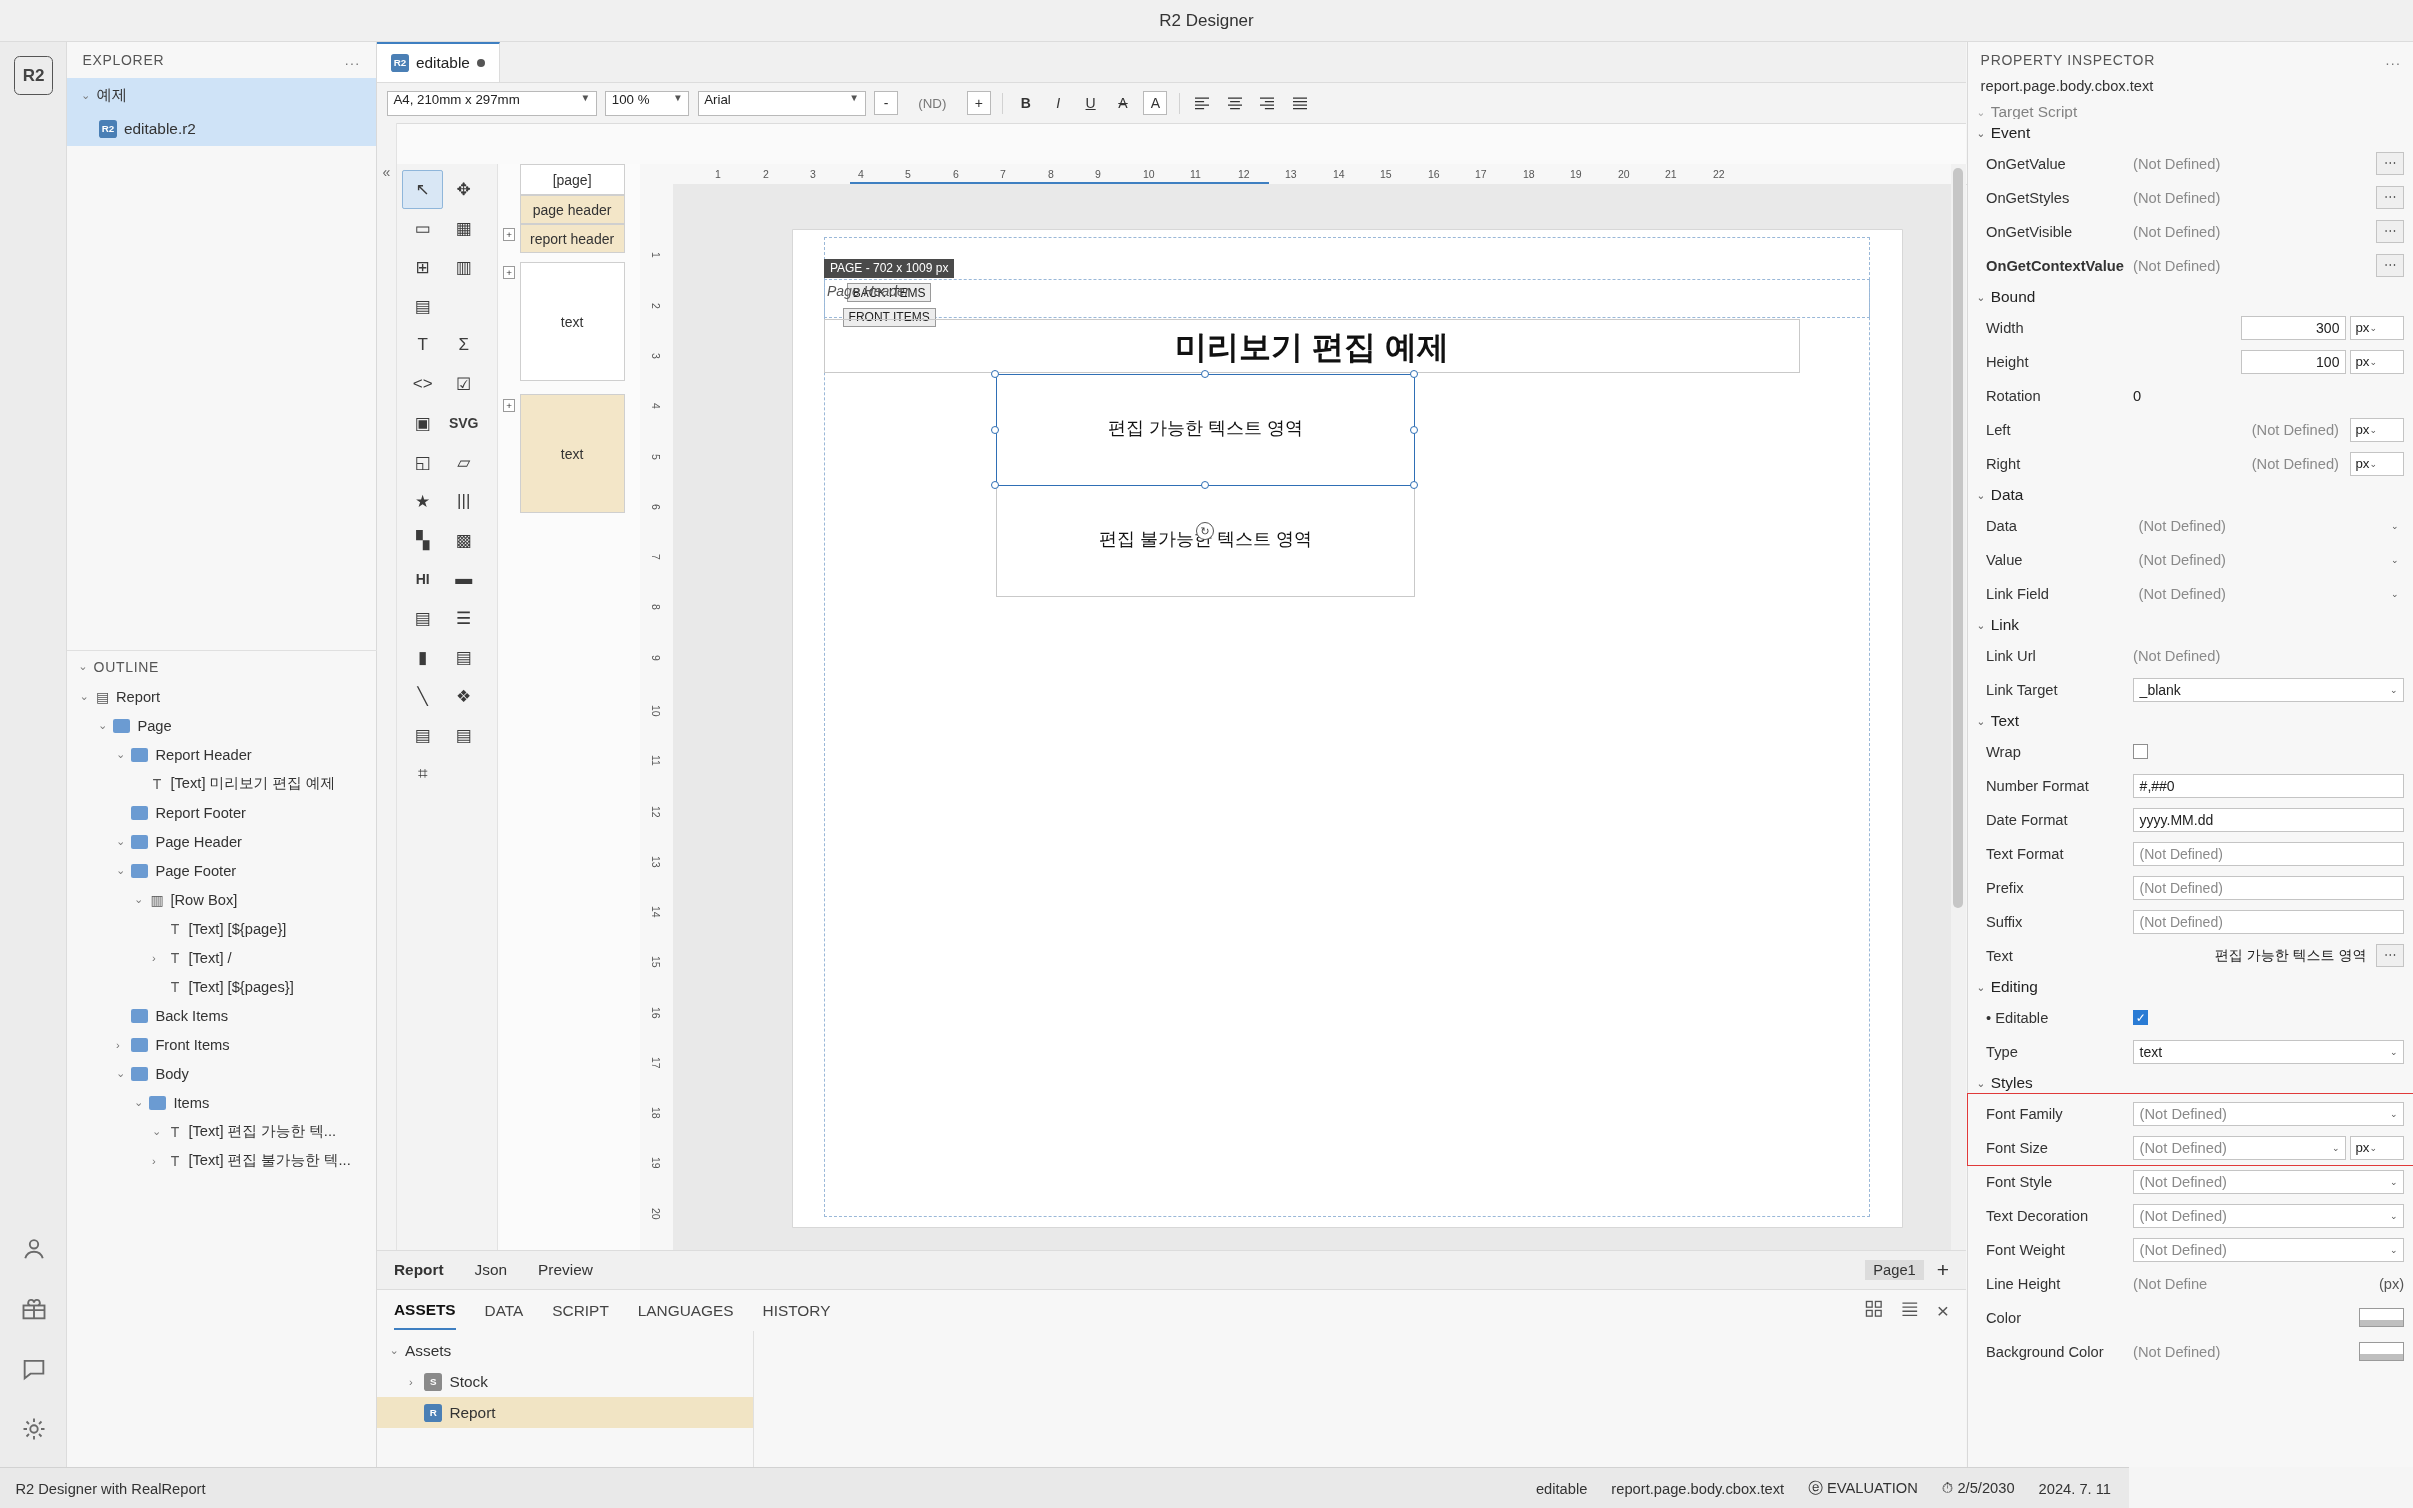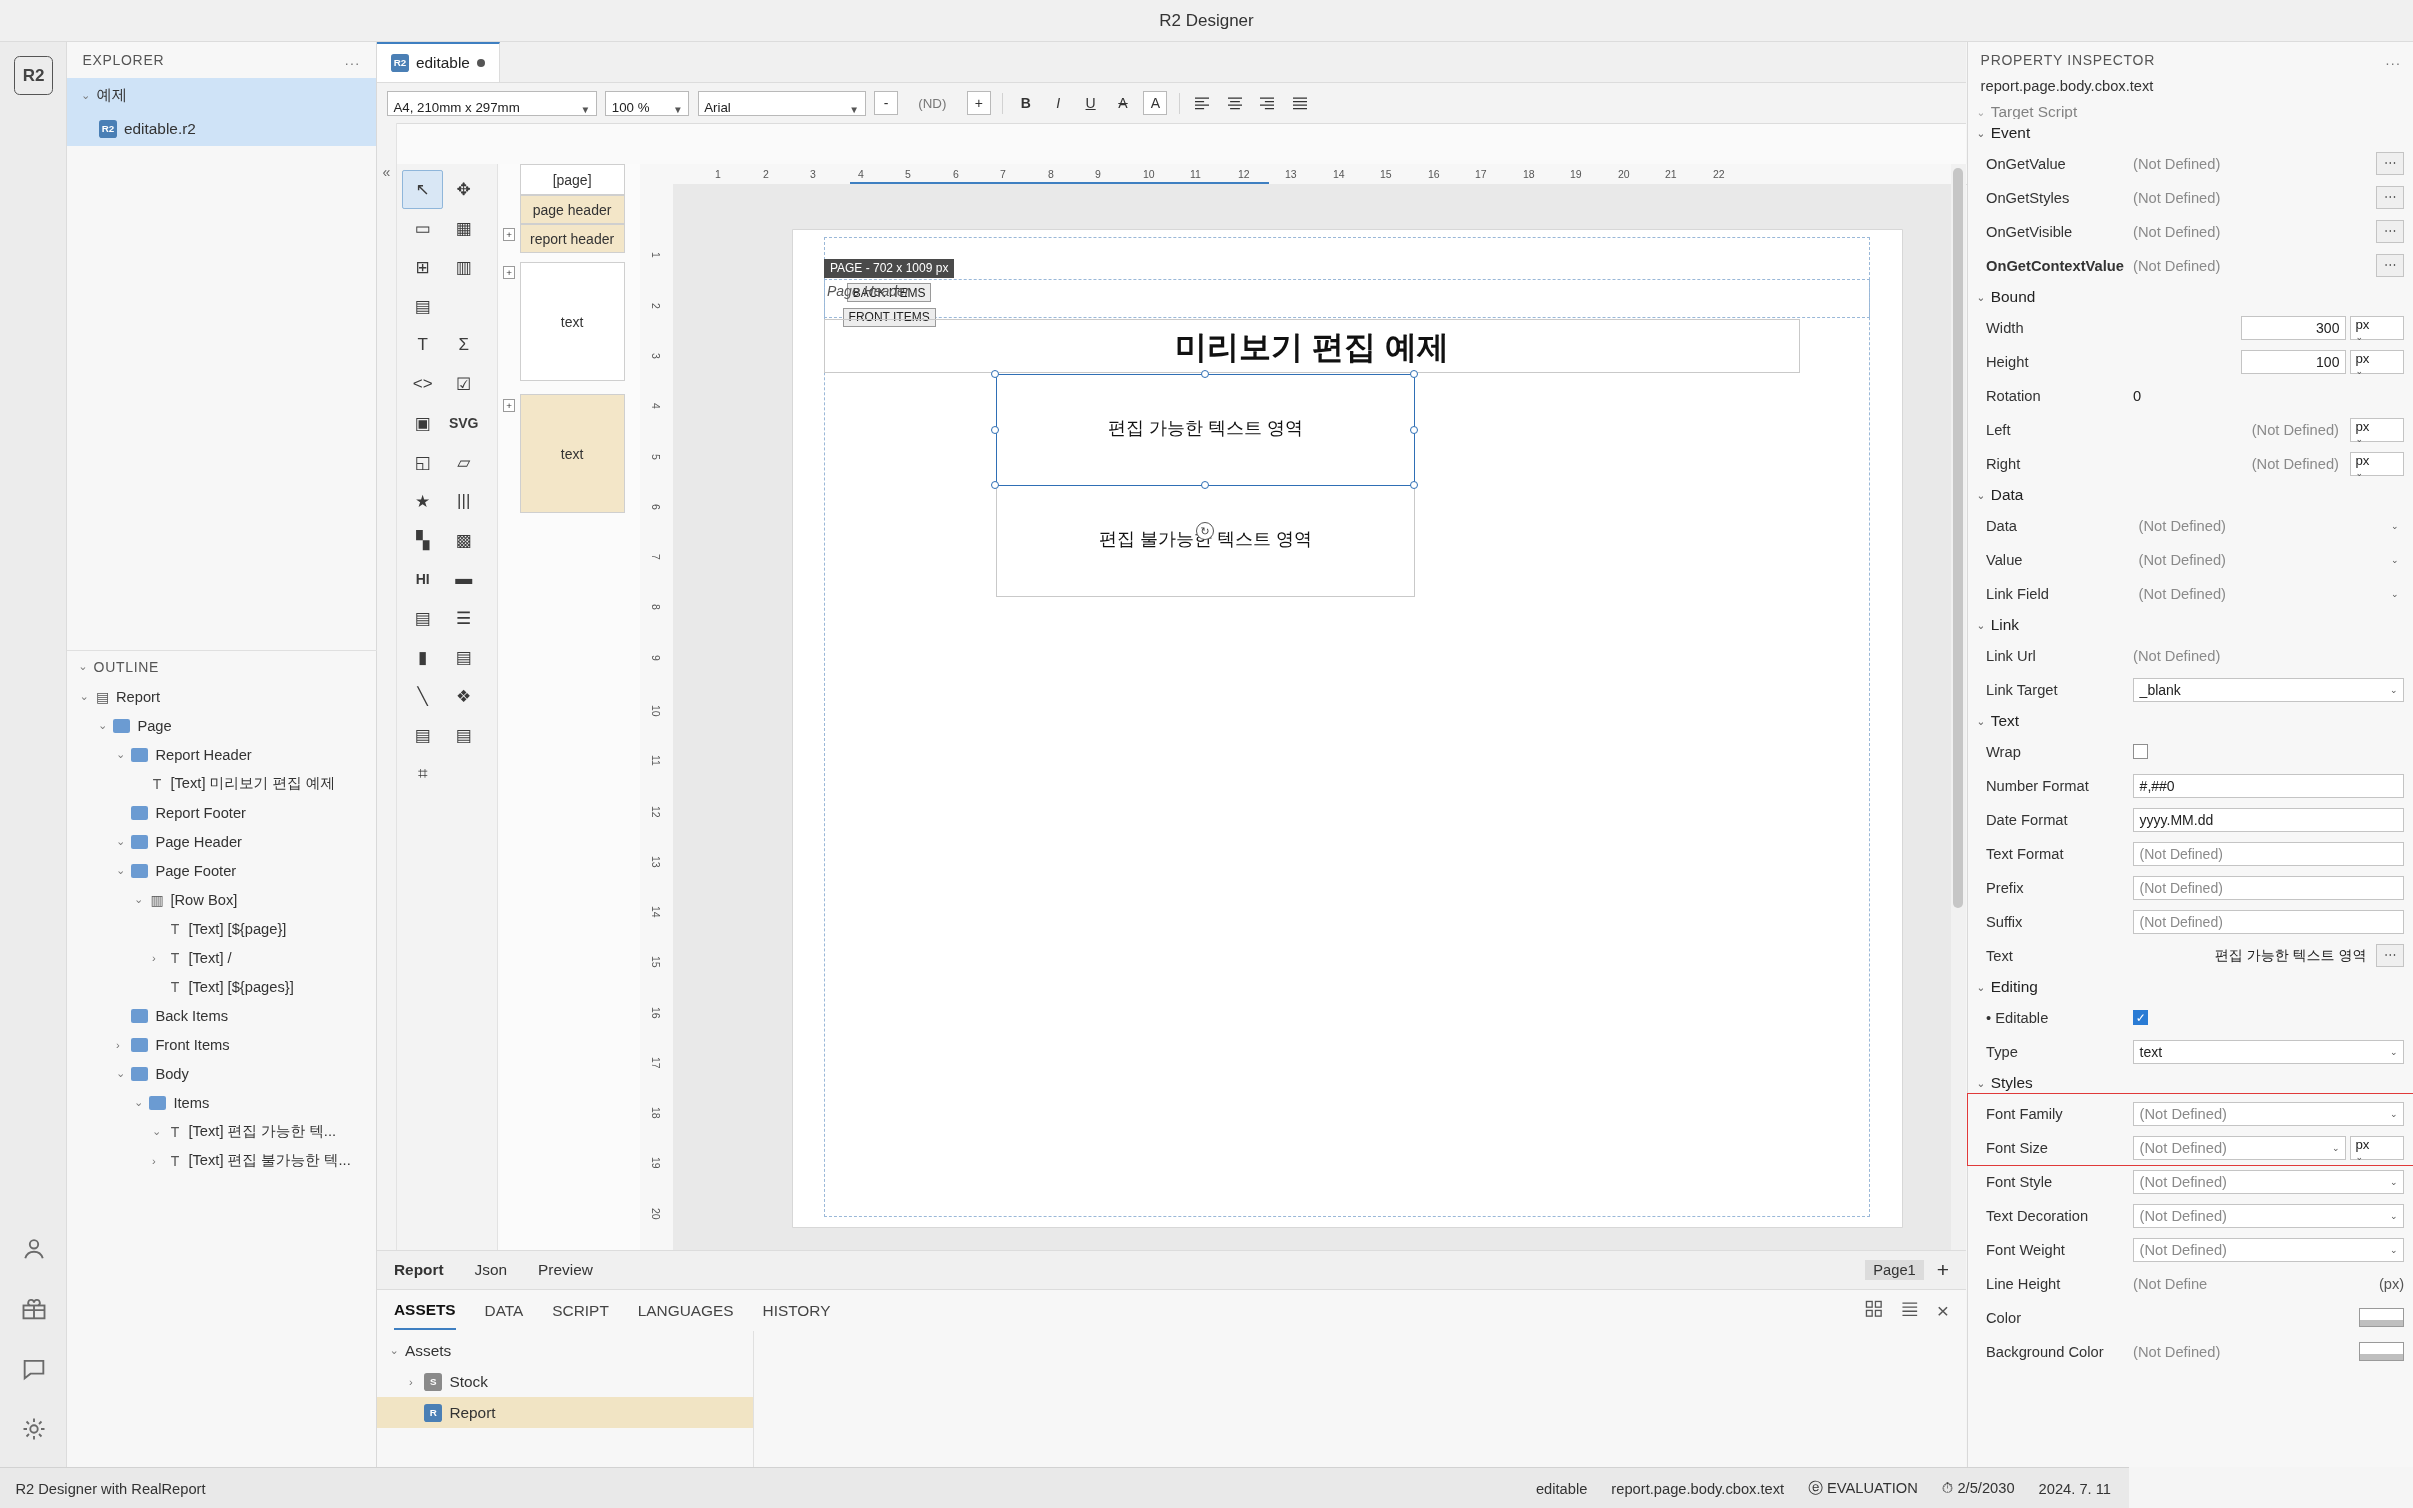--- a/index.html
+++ b/index.html
@@ -81,21 +81,21 @@
     border-right:0.7px solid #dcdcdc; border-top:2.1px solid #3e7fc1; font-size:15.4px; color:#222;
   }
   .doctab .dot { width:8.4px; height:8.4px; border-radius:50%; background:#555; }
   .r2badge { width:18px;height:18px;border-radius:2.8px;background:#4a7fb5;color:#fff;font-size:9.8px;line-height:18px;text-align:center;font-weight:bold;}
 
   
   #toolbar { height:41px; background:#f3f3f3; border-bottom:0.7px solid #dcdcdc;
     display:flex; align-items:center; gap:8.4px; padding:0 9.8px; }
   .sel-box {
     height:25px; border:0.7px solid #b9b9b9; background:#fff; font-size:13.3px; color:#222;
-    display:flex; align-items:flex-end; padding:0 5.6px; position:relative;
+    display:flex; align-items:flex-start; padding:0 5.6px; position:relative;
   }
   .sel-box .cv { margin-left:auto; color:#555; font-size:9.8px; padding-left:7px;}
   .tb-btn {
     width:24px; height:24px; border:0.7px solid transparent; background:transparent;
     display:flex; align-items:center; justify-content:center; font-size:14px; color:#333;
   }
   .tb-btn.box { border:0.7px solid #b9b9b9; background:#fff; }
   .tb-sep { width:0.7px; height:21px; background:#d2d2d2; margin:0 2.8px; }
 
   
@@ -169,21 +169,21 @@
   #insp-head { height:36px; display:flex; align-items:center; padding:0 12.6px; font-size:14px; letter-spacing:0.7px; color:#555; }
   #insp-path { height:28px; padding:0 12.6px; font-size:14.7px; color:#333; }
   .grp { display:flex; align-items:center; gap:5.6px; height:28px; padding-left:8.4px; font-size:15.4px; color:#222; }
   .grp .tri { color:#666; font-size:10.5px; }
   .prow { display:flex; align-items:center; height:34px; padding-left:18px; }
   .plabel { width:147px; font-size:14.7px; color:#333; }
   .pval { flex:1; display:flex; align-items:center; gap:4.2px; padding-right:9.8px; }
   .nd { color:#8a8a8a; font-size:14.7px; }
   .field { flex:1; height:24px; border:0.7px solid #c4c4c4; background:#fff; display:flex; align-items:center; padding:0 5.6px; font-size:14px; color:#222;}
   .numfield { width:105px; height:24px; border:0.7px solid #c4c4c4; background:#fff; text-align:right; padding:0 5.6px; font-size:14px; display:flex; align-items:center; justify-content:flex-end;}
-  .unit { width:54px; height:24px; border:0.7px solid #c4c4c4; background:#fff; display:flex; padding:0 4.2px; font-size:13.3px;flex-direction:column;}
+  .unit { width:54px; height:24px; border:0.7px solid #c4c4c4; background:#fff; display:flex; align-items:center; padding:0 4.2px; font-size:13.3px;}
   .dotsbtn { width:28px; height:22.3px; border:0.7px solid #c4c4c4; background:#efefef; text-align:center; line-height:21px; color:#333; font-size:12.6px; }
   .caret { color:#555; font-size:9px; }
   .chk { width:15.4px; height:15.4px; border:0.7px solid #8e8e8e; background:#fff; }
   .chk.on { background:#2a7bd4; border-color:#2a7bd4; color:#fff; font-size:12px; line-height:14px; text-align:center; }
   .swatch { width:45px; height:19.6px; border:0.7px solid #9a9a9a; background:#fff; position:relative; }
   .swatch:after { content:""; position:absolute; left:0; bottom:0; right:0; height:6.3px; background:#bfbfbf; }
   #editing-hl { position:absolute; left:1967px; top:1093px; width:447px; height:73px; border:1.4px solid #e03a3a; pointer-events:none; }
 
   
   #status { position:absolute; left:0; top:1467px; width:2129px; height:42px;

